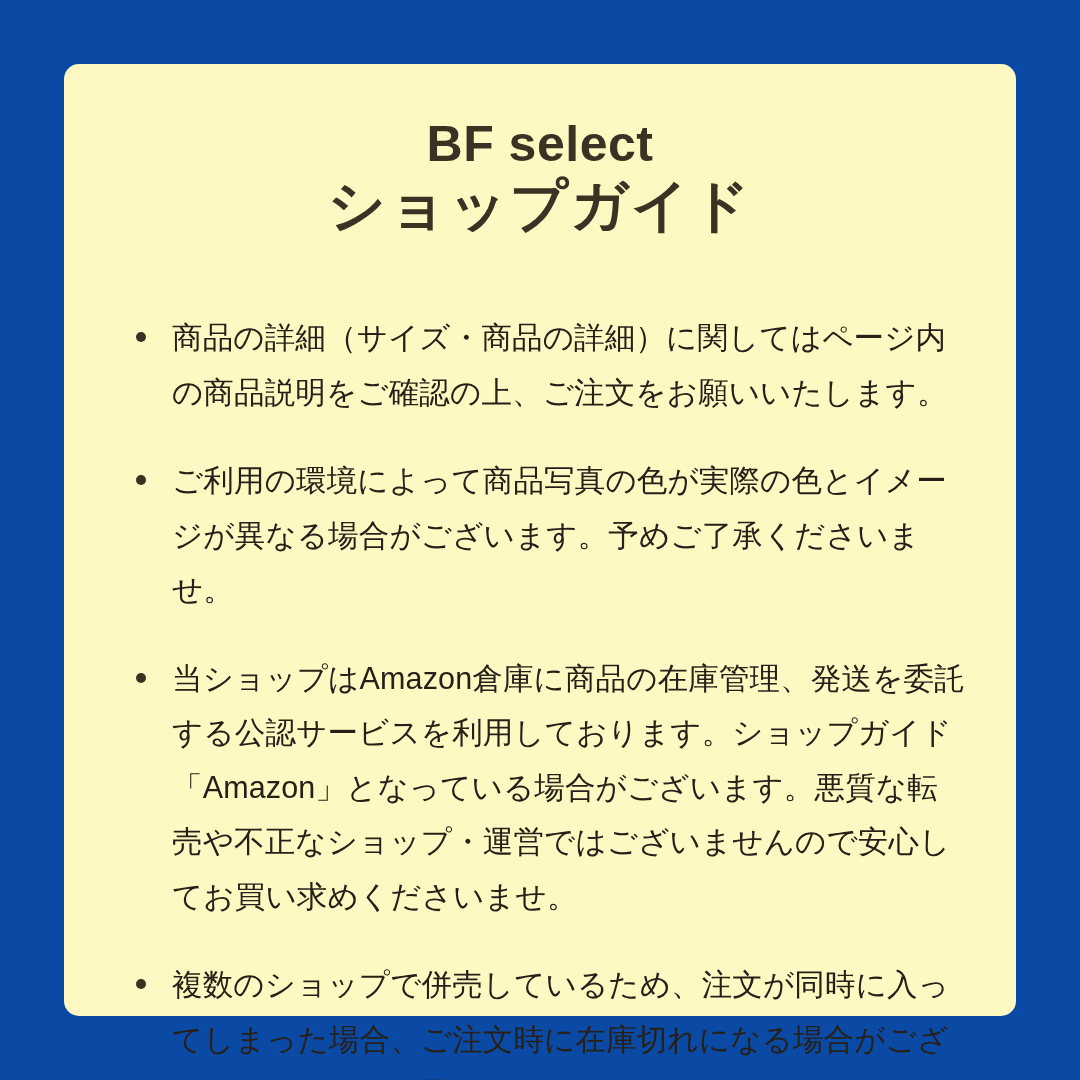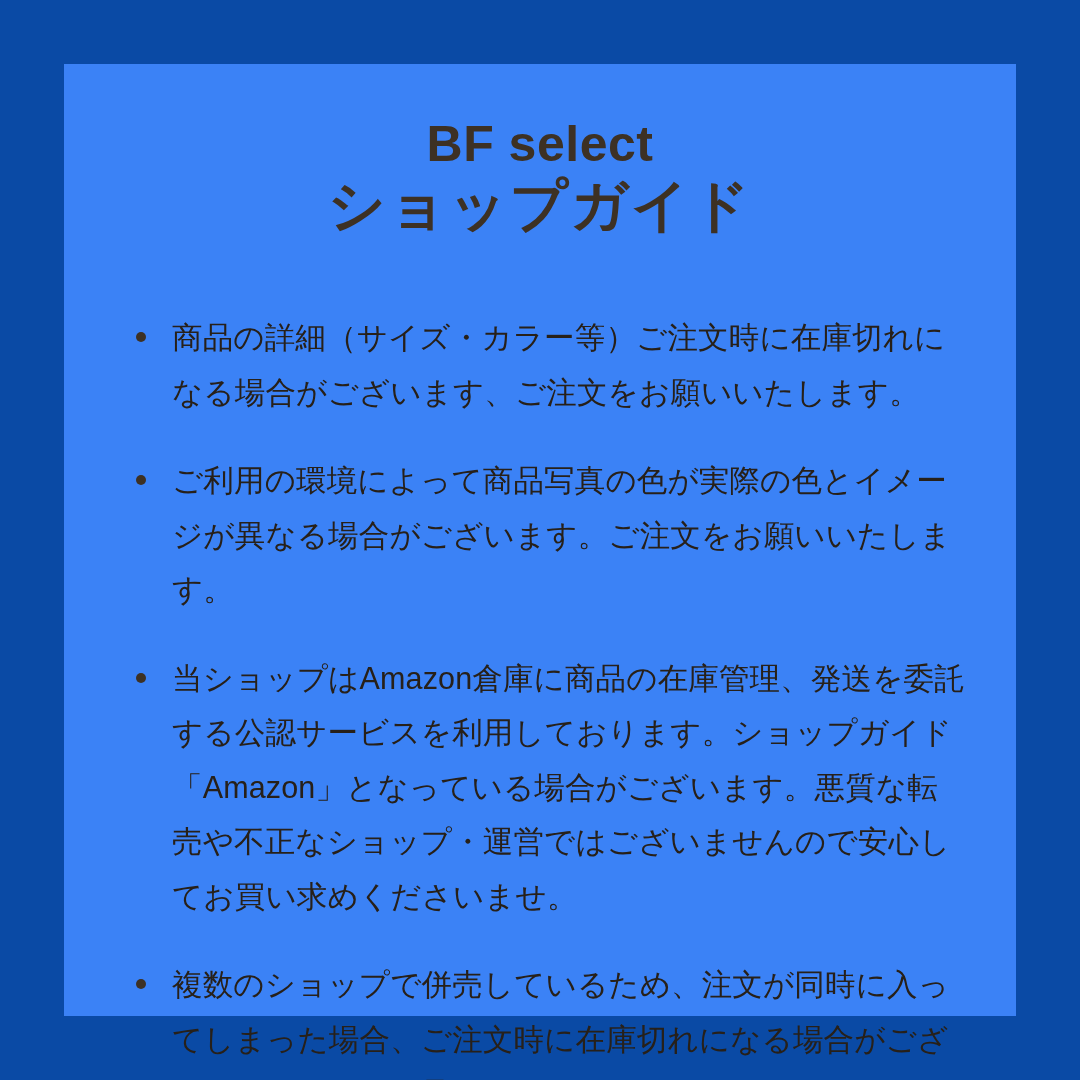--- a/index.html
+++ b/index.html
@@ -21,23 +21,24 @@
     height: 1080px;
     box-sizing: border-box;
     background: #0a4aa5;
     padding: 64px;
   }
 
   #panel {
     width: 100%;
     height: 100%;
     box-sizing: border-box;
-    background: #3b82f6;
+    background: #fef9c3;
     position: relative;
     padding: 0;
+    border-radius: 15px;
   }
 
   
   #title-block {
     text-align: center;
     padding-top: 52px;
   }
 
   .title-line {
     color: #3d3124;
@@ -107,25 +108,25 @@
   <div id="panel">
 
     <div id="title-block">
       <div class="title-line title-line-1">BF select</div>
       <div class="title-line title-line-2">ショップガイド</div>
     </div>
 
     <ul id="notes-list">
       <li class="note-item">
         <span class="note-bullet"></span>
-        <span class="note-text">商品の詳細（サイズ・カラー等）ご注文時に在庫切れになる場合がございます、ご注文をお願いいたします。</span>
+        <span class="note-text">商品の詳細（サイズ・商品の詳細）に関してはページ内の商品説明をご確認の上、ご注文をお願いいたします。</span>
       </li>
       <li class="note-item">
         <span class="note-bullet"></span>
-        <span class="note-text">ご利用の環境によって商品写真の色が実際の色とイメージが異なる場合がございます。ご注文をお願いいたします。</span>
+        <span class="note-text">ご利用の環境によって商品写真の色が実際の色とイメージが異なる場合がございます。予めご了承くださいませ。</span>
       </li>
       <li class="note-item">
         <span class="note-bullet"></span>
         <span class="note-text">当ショップはAmazon倉庫に商品の在庫管理、発送を委託する公認サービスを利用しております。ショップガイド「Amazon」となっている場合がございます。悪質な転売や不正なショップ・運営ではございませんので安心してお買い求めくださいませ。</span>
       </li>
       <li class="note-item">
         <span class="note-bullet"></span>
         <span class="note-text">複数のショップで併売しているため、注文が同時に入ってしまった場合、ご注文時に在庫切れになる場合がございます。予めご了承くださいませ。</span>
       </li>
     </ul>

